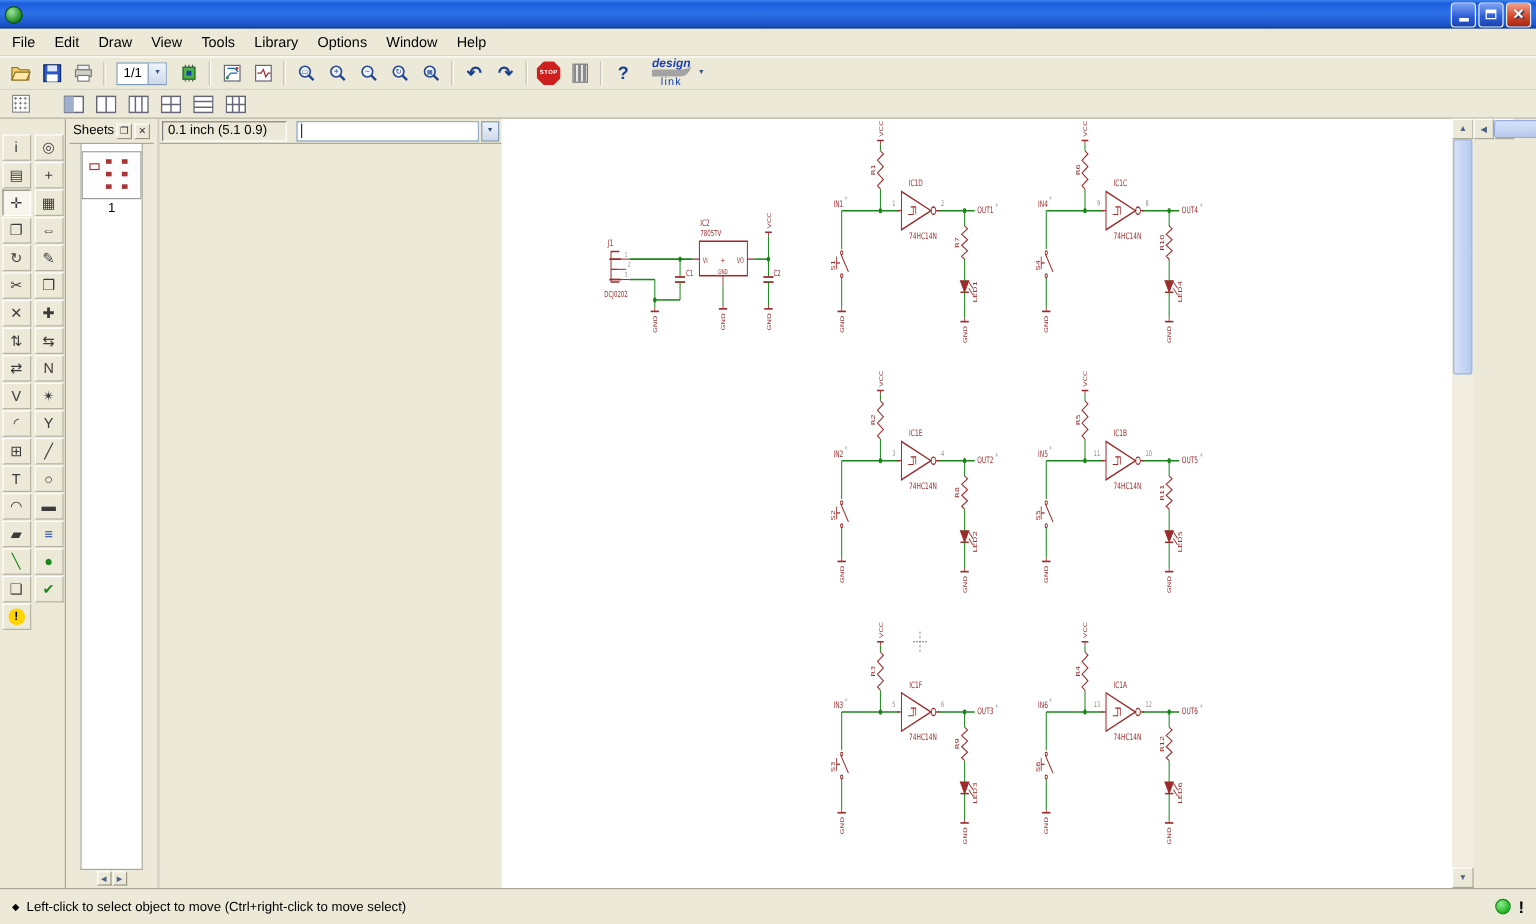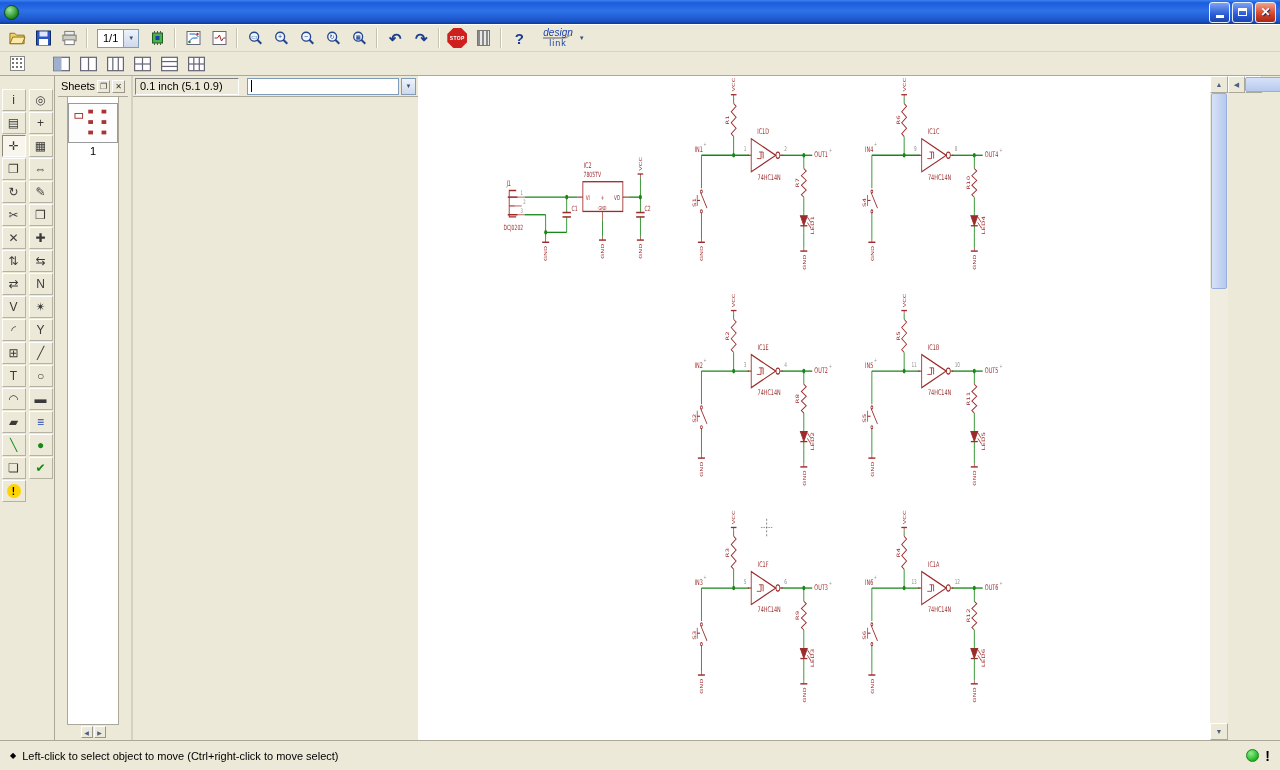--- a/index.html
+++ b/index.html
@@ -42,22 +42,22 @@
     border-left:1px solid #7f9db9; display:flex; align-items:center; justify-content:center;
     font-size:6px; color:#35527c; }
   .stop { width:20px; height:20px; background:#cf2020; clip-path:polygon(30% 0,70% 0,100% 30%,100% 70%,70% 100%,30% 100%,0 70%,0 30%);
     display:flex; align-items:center; justify-content:center; }
   .stop span { color:#fff; font-size:5px; font-weight:bold; letter-spacing:0.4px; }
   .ulp { width:13px; height:16px; border:1px solid #777;
     background:repeating-linear-gradient(90deg,#8a8a8a 0 2px,#e8e8e8 2px 4px); }
   .help span { color:#1a3f8f; font-size:15px; font-weight:bold; }
   .logo-btn { display:flex; align-items:center; margin-left:6px; }
   .logo { text-align:center; line-height:9px; padding:0 4px; }
-  .logo .l1 { font-size:10px; font-style:italic; font-weight:normal; color:#1b3fae;
-    border-bottom:2px solid #a3a3a3; border-radius:0 0 10px 0; }
+  .logo .l1 { font-size:10px; font-style:italic; font-weight:bold; color:#1b3fae;
+    border-bottom:6px solid #a3a3a3; border-radius:0 0 10px 0; }
   .logo .l2 { font-size:9px; color:#1b3fae; letter-spacing:1px; }
   .logo-drop { font-size:6px; color:#35527c; margin-left:2px; }
   .grid-ico { width:15px; height:15px; border:1px solid #8a8a8a; background-color:#fff;
     background-image:radial-gradient(#777 0.8px, transparent 0.9px); background-size:4px 4px; }
 
   
   .main { flex:1; display:flex; min-height:0; }
   .palette { width:55px; background:#ece9d8; border-right:1px solid #aca899; padding-top:13px;
     display:grid; grid-template-columns:24px 24px; gap:1px 3px; justify-content:center; align-content:start; }
   .pal-btn { width:24px; height:22px; display:flex; align-items:center; justify-content:center;
@@ -131,20 +131,31 @@
         <span class="g-min"></span>
       </span>
     <span class="title-btn btn-max">
         <span class="g-max"></span>
       </span>
     <span class="title-btn btn-close">
         <span class="g-close">✕</span>
       </span>
   </div>
 
+  <div class="menubar">
+    <span class="menu-item">File</span>
+    <span class="menu-item">Edit</span>
+    <span class="menu-item">Draw</span>
+    <span class="menu-item">View</span>
+    <span class="menu-item">Tools</span>
+    <span class="menu-item">Library</span>
+    <span class="menu-item">Options</span>
+    <span class="menu-item">Window</span>
+    <span class="menu-item">Help</span>
+  </div>
 
   <div class="toolbar">
     <div class="tb-btn">
       <svg viewBox="0 0 18 16">
           <path d="M1 3 h5 l2 2 h8 v9 H1 z" fill="#f2cf6a" stroke="#8a6d1d"></path>
           <path d="M1 14 l3 -7 h13 l-3 7 z" fill="#ffe9a8" stroke="#8a6d1d"></path>
         </svg>
     </div>
     <div class="tb-btn">
       <svg viewBox="0 0 16 16">

